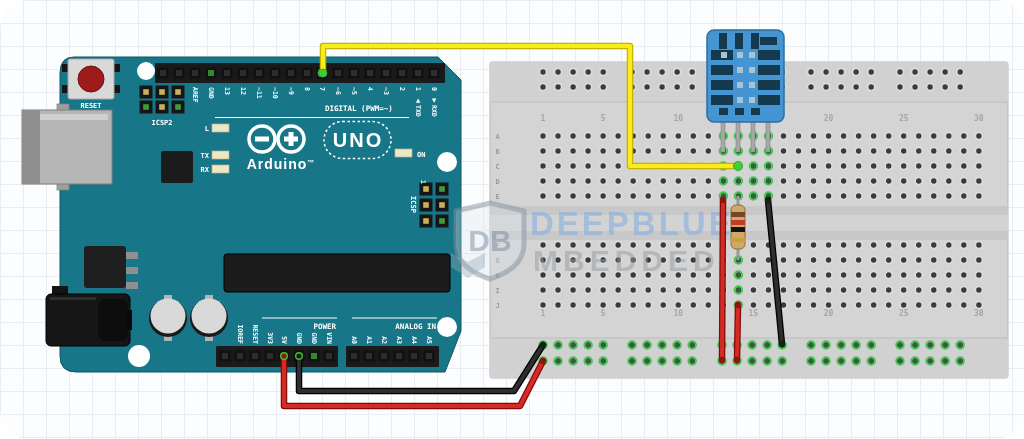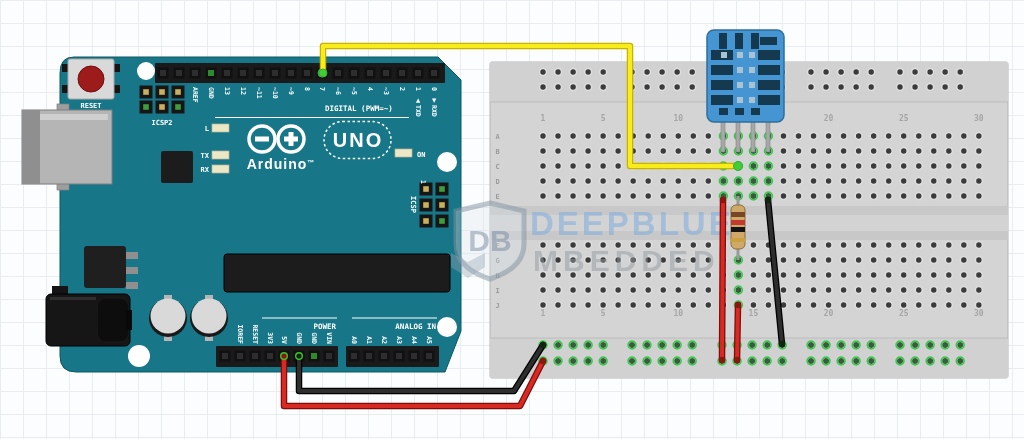--- a/index.html
+++ b/index.html
@@ -1,20 +1,20 @@
 <!DOCTYPE html>
 <html><head>
 <meta charset="utf-8">
 <style>
   html,body{margin:0;padding:0;background:#fff;}
   .stage{position:relative;width:1024px;height:439px;overflow:hidden;
     background-color:#fcfdfe;
     background-image:linear-gradient(#e9edf1 1px,transparent 1px),
                      linear-gradient(90deg,#e9edf1 1px,transparent 1px);
-    background-size:23px 23px;}
+    background-size:23px 23px;border-radius:29px;}
   svg{position:absolute;left:0;top:0;}
   text{user-select:none;}
   .m7 {font:bold 7px "DejaVu Sans Mono",monospace;fill:#fff;}
   .m75{font:bold 7.5px "DejaVu Sans Mono",monospace;fill:#fff;}
   .m65{font:bold 6.5px "DejaVu Sans Mono",monospace;fill:#fff;}
   .tri{font:5.5px "DejaVu Sans",sans-serif;fill:#fff;}
   .rowl{font:bold 7px "DejaVu Sans Mono",monospace;fill:#9b9b9b;}
   .coln{font:bold 8px "DejaVu Sans Mono",monospace;fill:#a6a6a6;}
   .brand{font:bold 14px "Liberation Sans",sans-serif;fill:#fff;letter-spacing:1px;}
   .uno{font:bold 20px "Liberation Sans",sans-serif;fill:#fff;letter-spacing:2px;}

